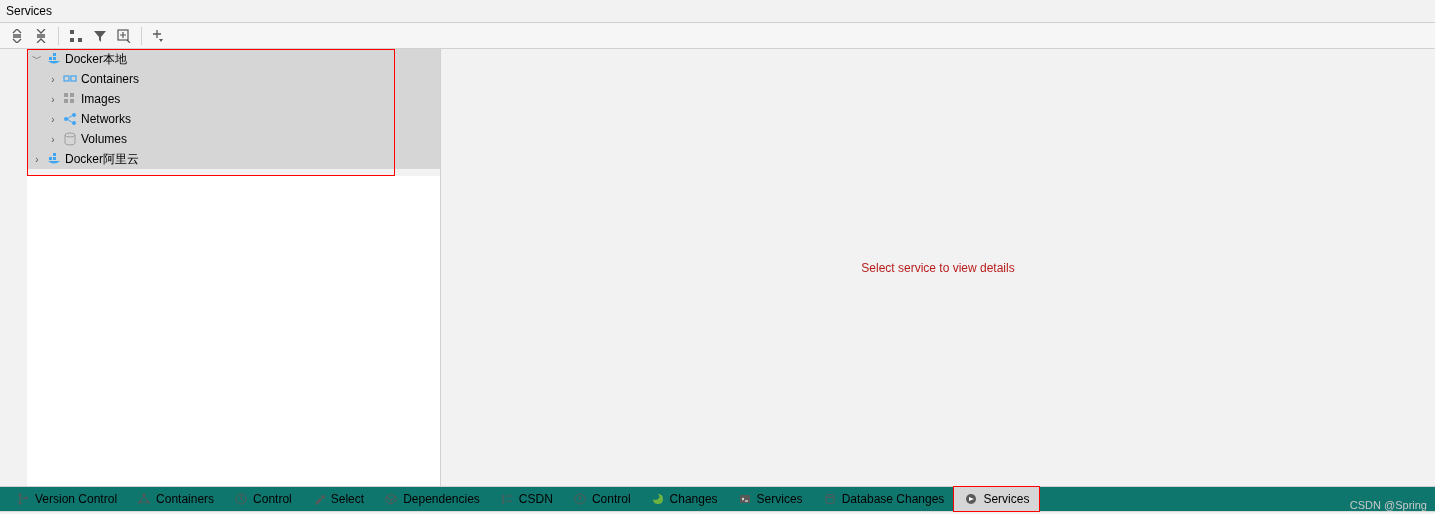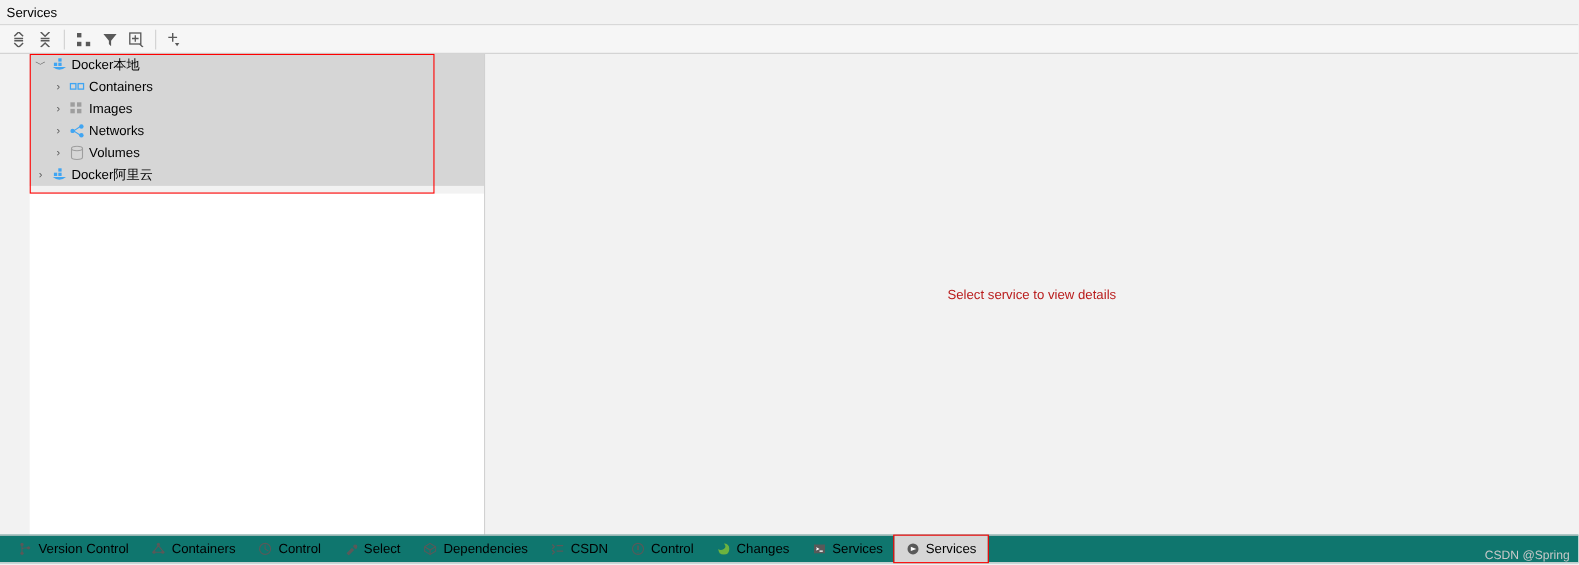--- a/index.html
+++ b/index.html
@@ -238,20 +238,29 @@
   </div>
   <div class="btab">
     <span class="ico">
         <svg width="12" height="12" viewBox="0 0 12 12">
           <rect x="1" y="2" width="10" height="8" fill="#595959"></rect>
           <path d="M3 5 L5 6 L3 7 M6 8 L9 8" stroke="#fff" stroke-width="1"></path>
         </svg>
       </span>
     <span>Services</span>
   </div>
+  <div class="btab">
+    <span class="ico">
+        <svg width="12" height="12" viewBox="0 0 12 12">
+          <ellipse cx="6" cy="3" rx="4" ry="1.5" fill="none" stroke="#595959"></ellipse>
+          <path d="M2 3 L2 9 A4 1.5 0 0 0 10 9 L10 3" fill="none" stroke="#595959"></path>
+        </svg>
+      </span>
+    <span>Database Changes</span>
+  </div>
   <div class="btab active">
     <span class="ico">
         <svg width="12" height="12" viewBox="0 0 12 12">
           <circle cx="6" cy="6" r="5" fill="#595959"></circle>
           <path d="M4 4 L9 6 L4 8 Z" fill="#fff"></path>
         </svg>
       </span>
     <span>Services</span>
   </div>
   <span class="watermark">CSDN @Spring</span>

